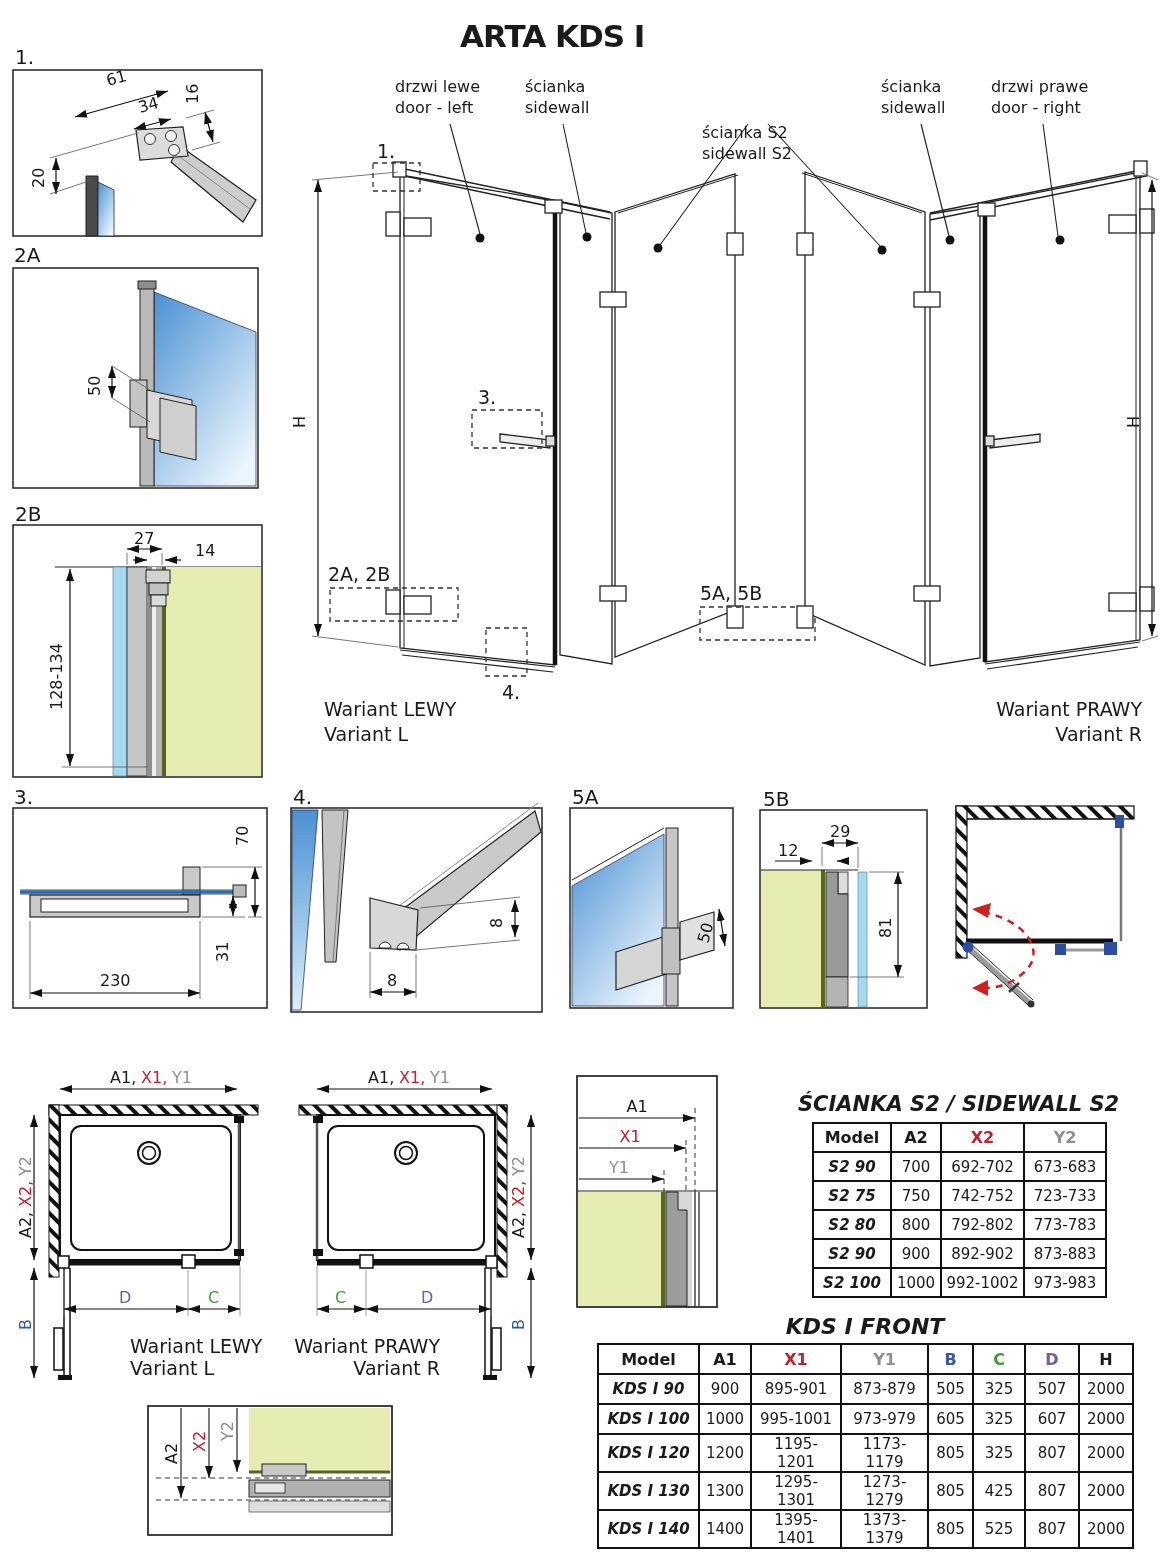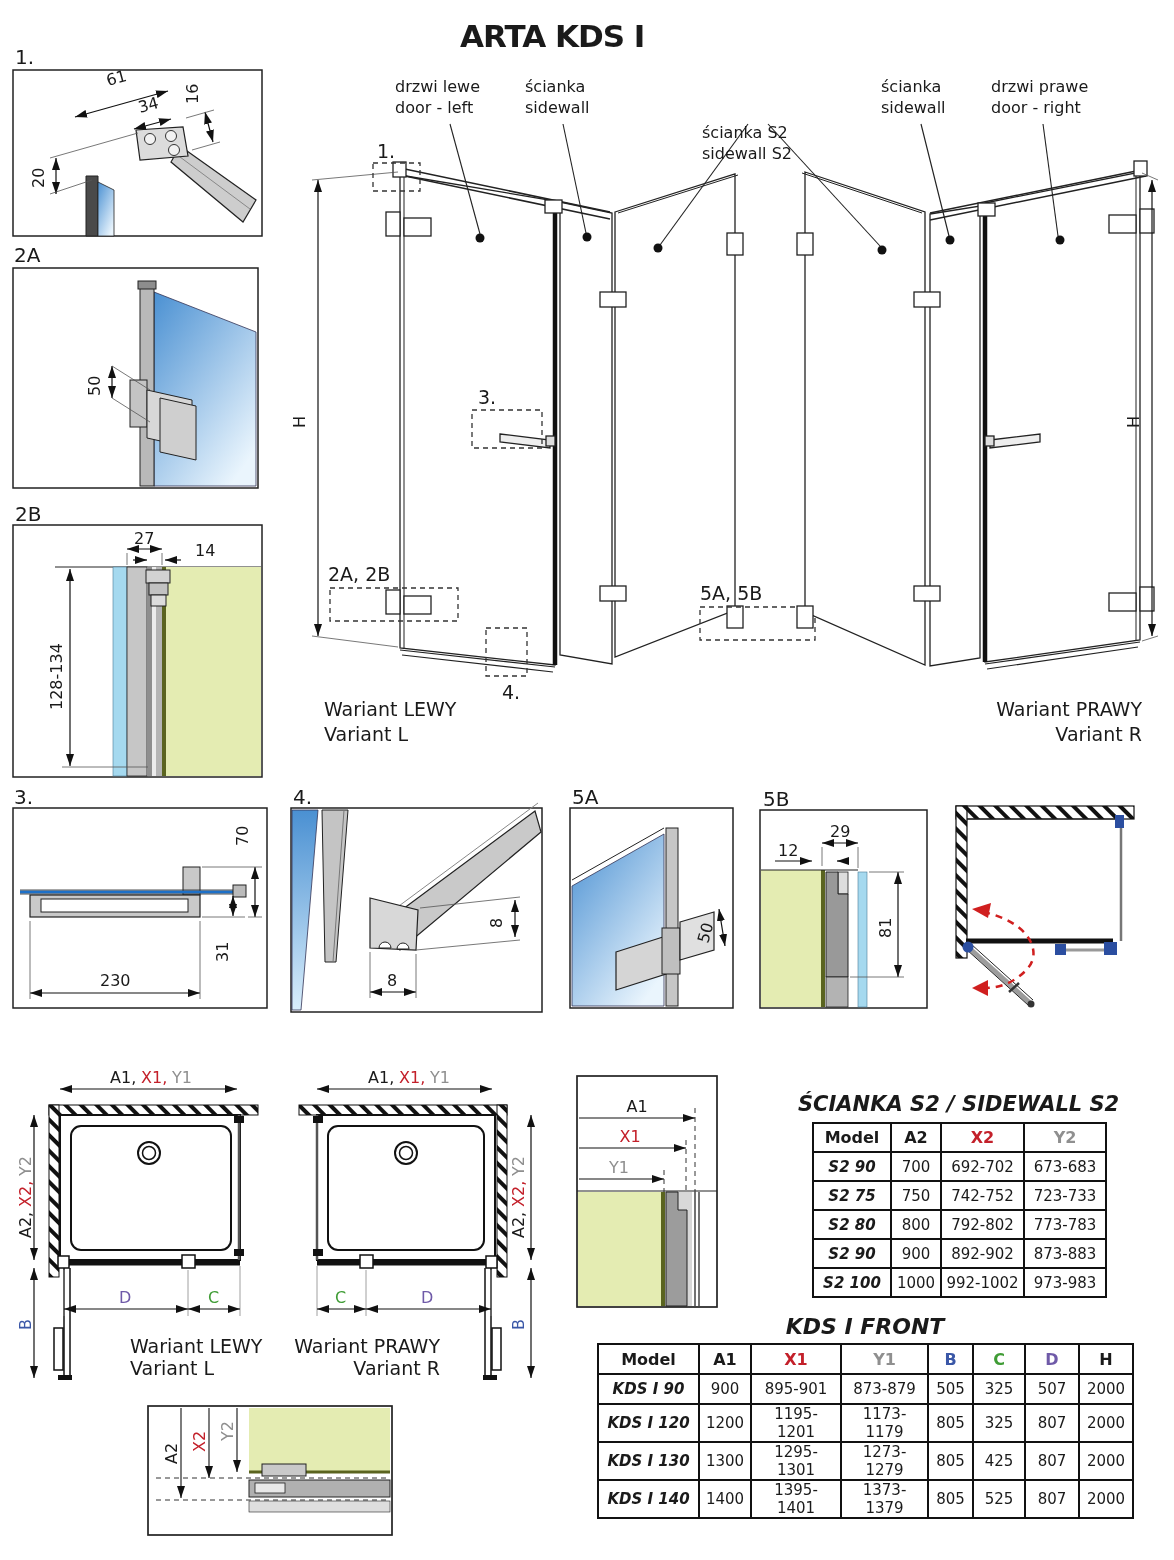--- a/index.html
+++ b/index.html
@@ -530,20 +530,30 @@
           <td class="model">KDS I 90</td>
           <td>900</td>
           <td>895-901</td>
           <td>873-879</td>
           <td>505</td>
           <td>325</td>
           <td>507</td>
           <td>2000</td>
         </tr>
       <tr>
+          <td class="model">KDS I 100</td>
+          <td>1000</td>
+          <td>995-1001</td>
+          <td>973-979</td>
+          <td>605</td>
+          <td>325</td>
+          <td>607</td>
+          <td>2000</td>
+        </tr>
+      <tr>
           <td class="model">KDS I 120</td>
           <td>1200</td>
           <td>1195-1201</td>
           <td>1173-1179</td>
           <td>805</td>
           <td>325</td>
           <td>807</td>
           <td>2000</td>
         </tr>
       <tr>

